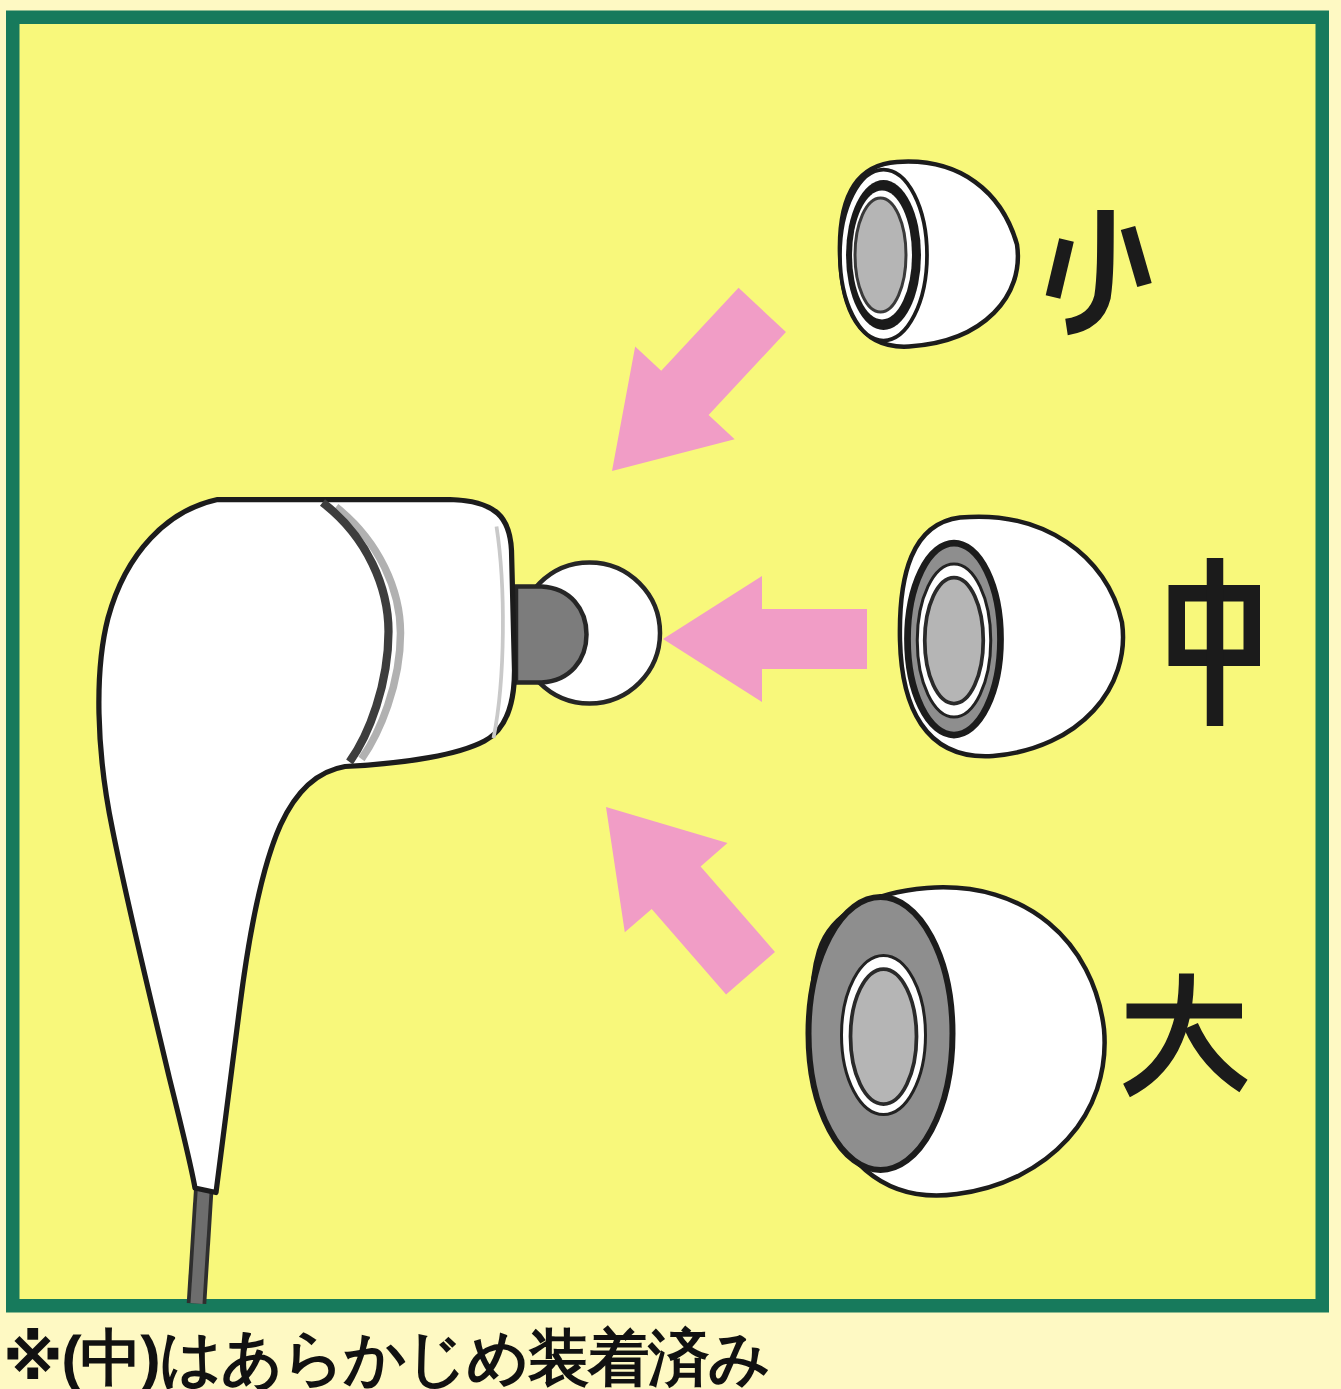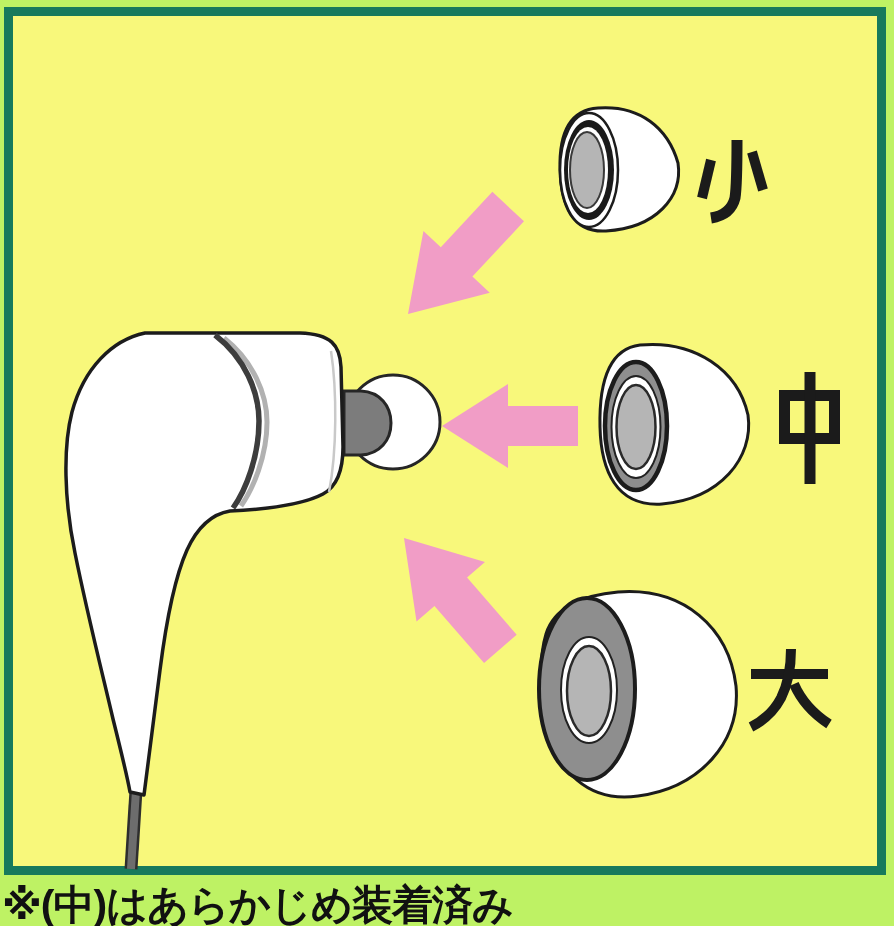--- a/index.html
+++ b/index.html
@@ -1,19 +1,19 @@
 <!DOCTYPE html>
 <html><head>
 <meta charset="utf-8">
 <style>
   html,body{margin:0;padding:0;background:#ffffff;}
   .canvas{
     position:relative;
     width:894px;height:926px;
-    background:#bef264;
+    background:#fef9c3;
     overflow:hidden;
     font-family:"Liberation Sans","DejaVu Sans",sans-serif;
   }
   .diagram-svg{position:absolute;left:0;top:0;}
   .caption{
     position:absolute;
     left:2px;top:878px;
     font-size:41px;
     font-weight:600;
     letter-spacing:-1px;

